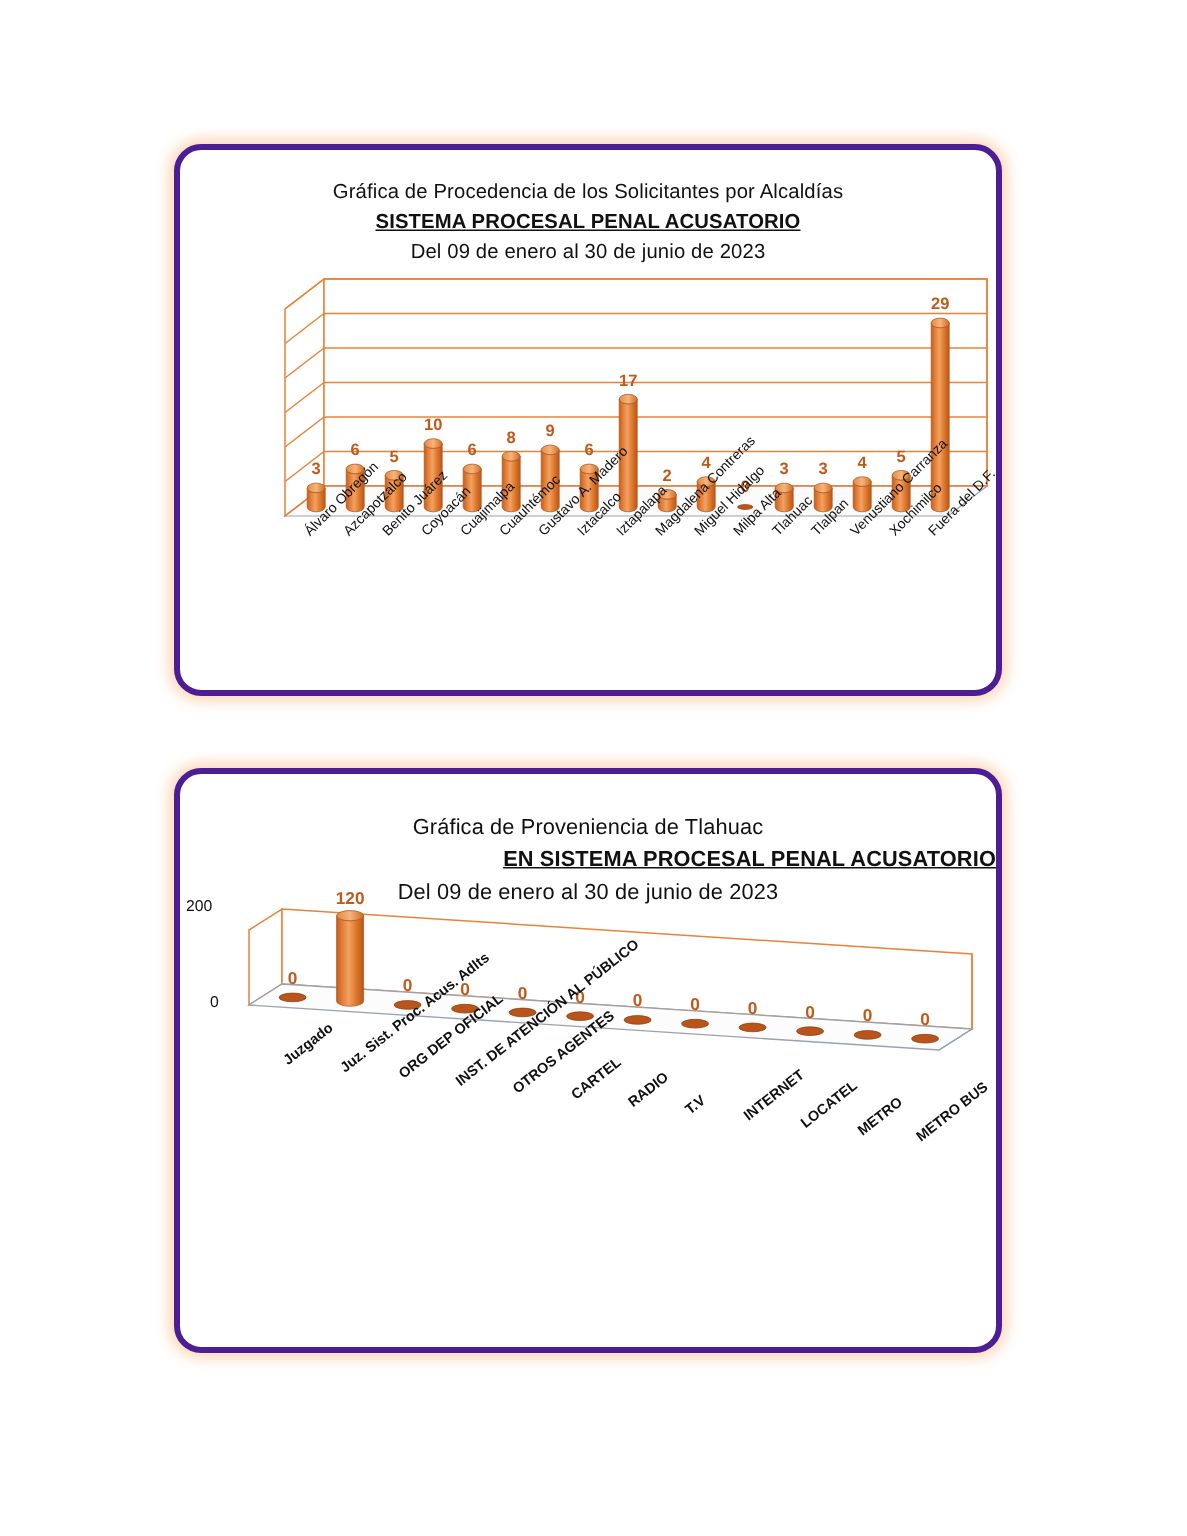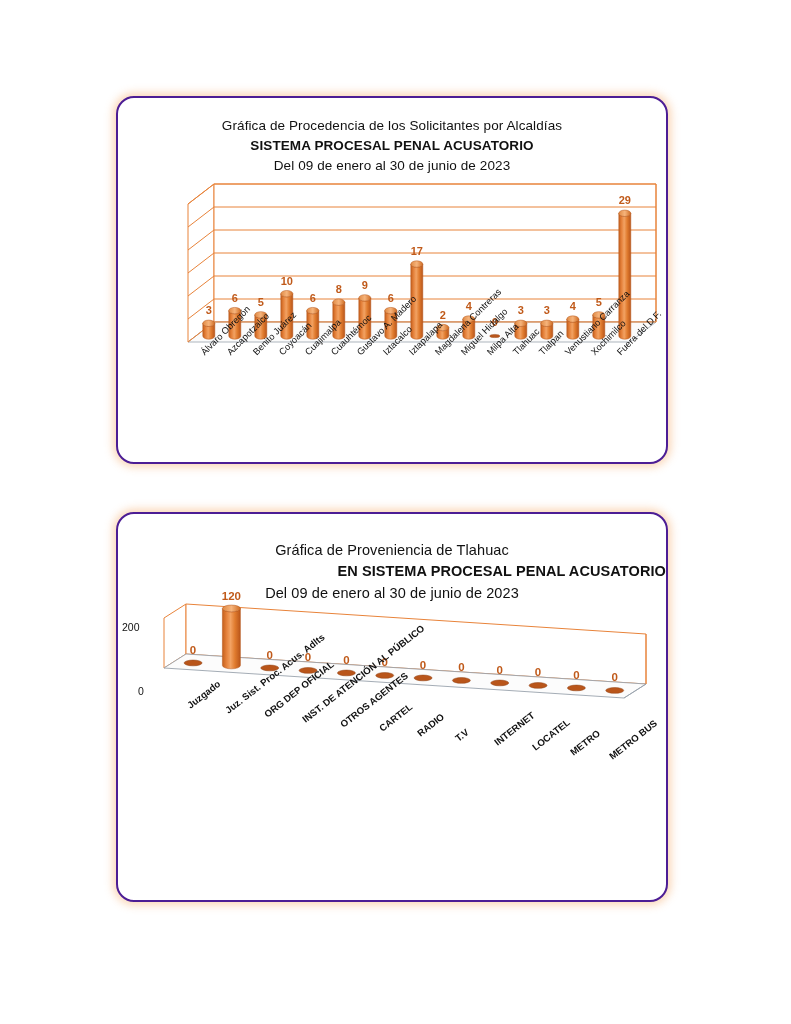--- a/index.html
+++ b/index.html
@@ -18,21 +18,21 @@
   .page {
     position: absolute;
     inset: 0;
     background: #fff;
   }
 
   
   .card {
     position: absolute;
     background: #ffffff;
-    border: 2px solid #4c1d95;
+    border: 4px solid #4c1d95;
     border-radius: 18px;
     box-shadow: 0 0 9px 3px rgba(244, 164, 96, 0.45);
     box-sizing: border-box;
   }
   #card-1 { left: 116px; top: 96px;  width: 552px; height: 368px; }
   #card-2 { left: 116px; top: 512px; width: 552px; height: 390px; }
 
   
   .titles {
     text-align: center;
@@ -43,20 +43,21 @@
     font-size: 13.5px;
     font-weight: 400;
     letter-spacing: 0.1px;
     line-height: 1.45;
   }
   .title-line2 {
     font-size: 13.5px;
     font-weight: 700;
     letter-spacing: 0.1px;
     line-height: 1.5;
+    text-decoration: underline;
   }
   .title-line3 {
     font-size: 13.5px;
     font-weight: 400;
     letter-spacing: 0.1px;
     line-height: 1.5;
   }
   #card-2 .titles { padding-top: 26px; }
   #card-2 .title-line1 { font-size: 14.5px; }
   #card-2 .title-line2 { font-size: 14.5px; text-align: right; }
@@ -106,21 +107,20 @@
     white-space: nowrap;
     transform-origin: left top;
     transform: rotate(-38deg);
     font-family: "Liberation Sans", sans-serif;
   }
   .ytick {
     position: absolute;
     font-size: 10.5px;
     color: #111;
     font-family: "Liberation Sans", sans-serif;
-    margin-top: 25px;
   }
 </style>
 </head>
 <body>
 
 <div class="page">
 
   <div class="card" id="card-1">
 
     <div class="titles">

